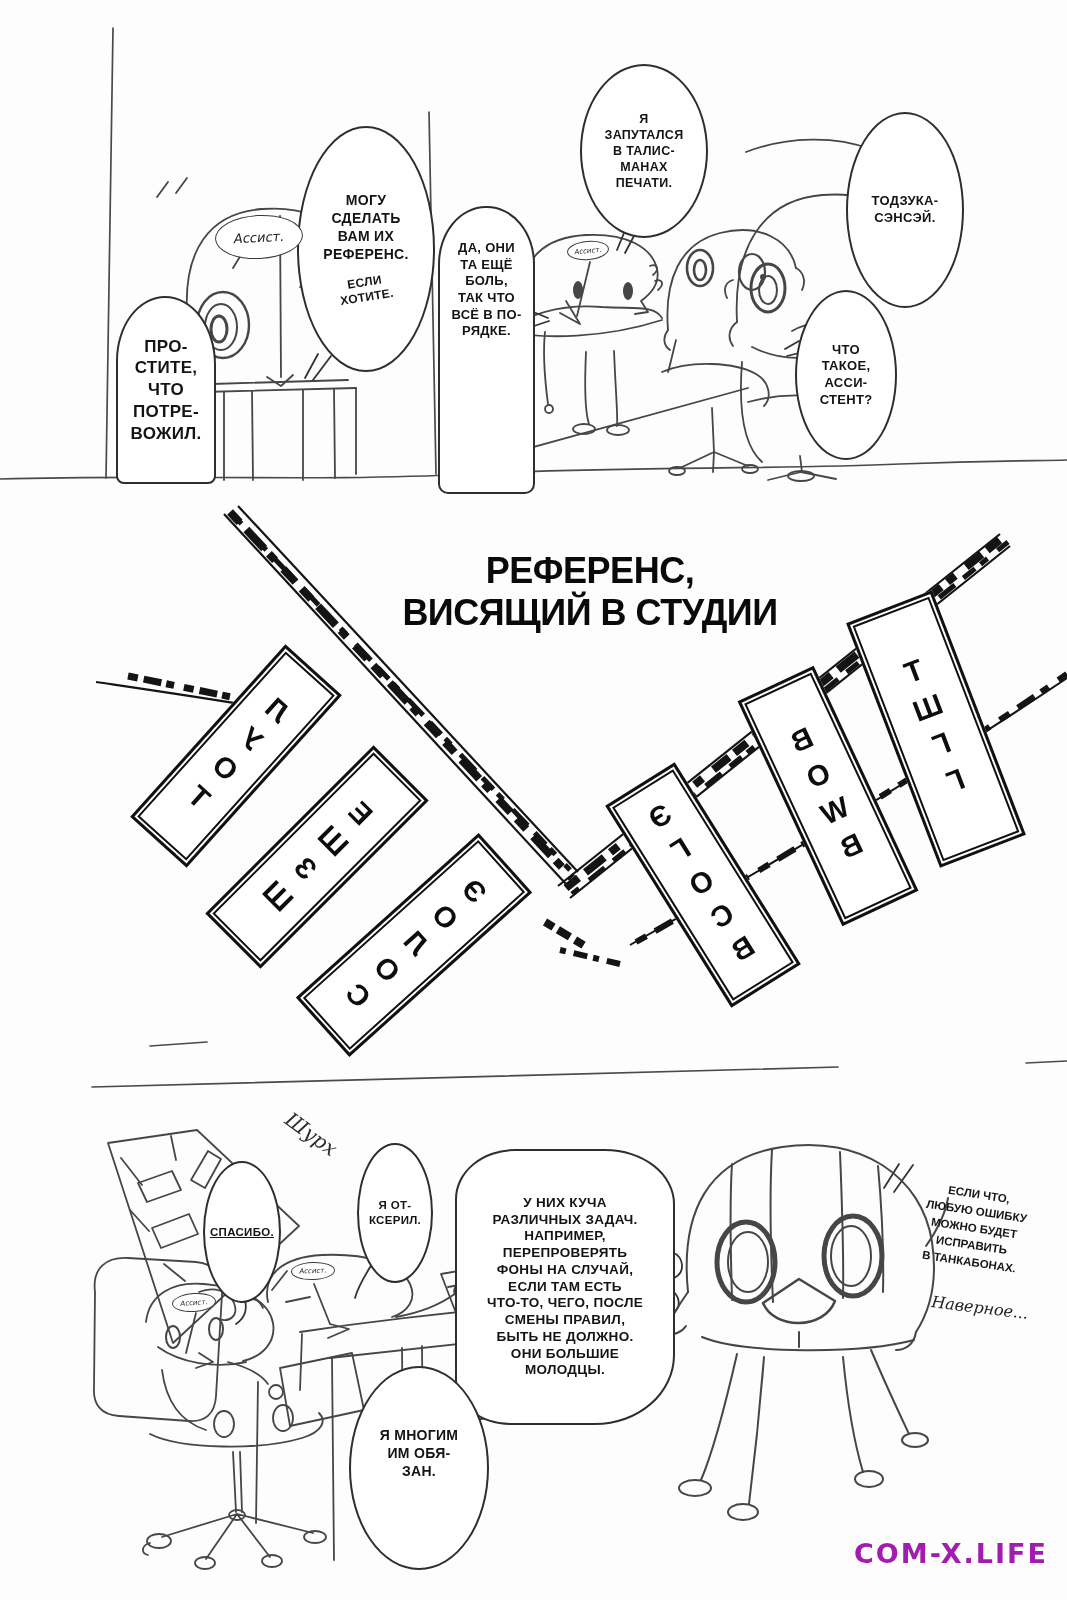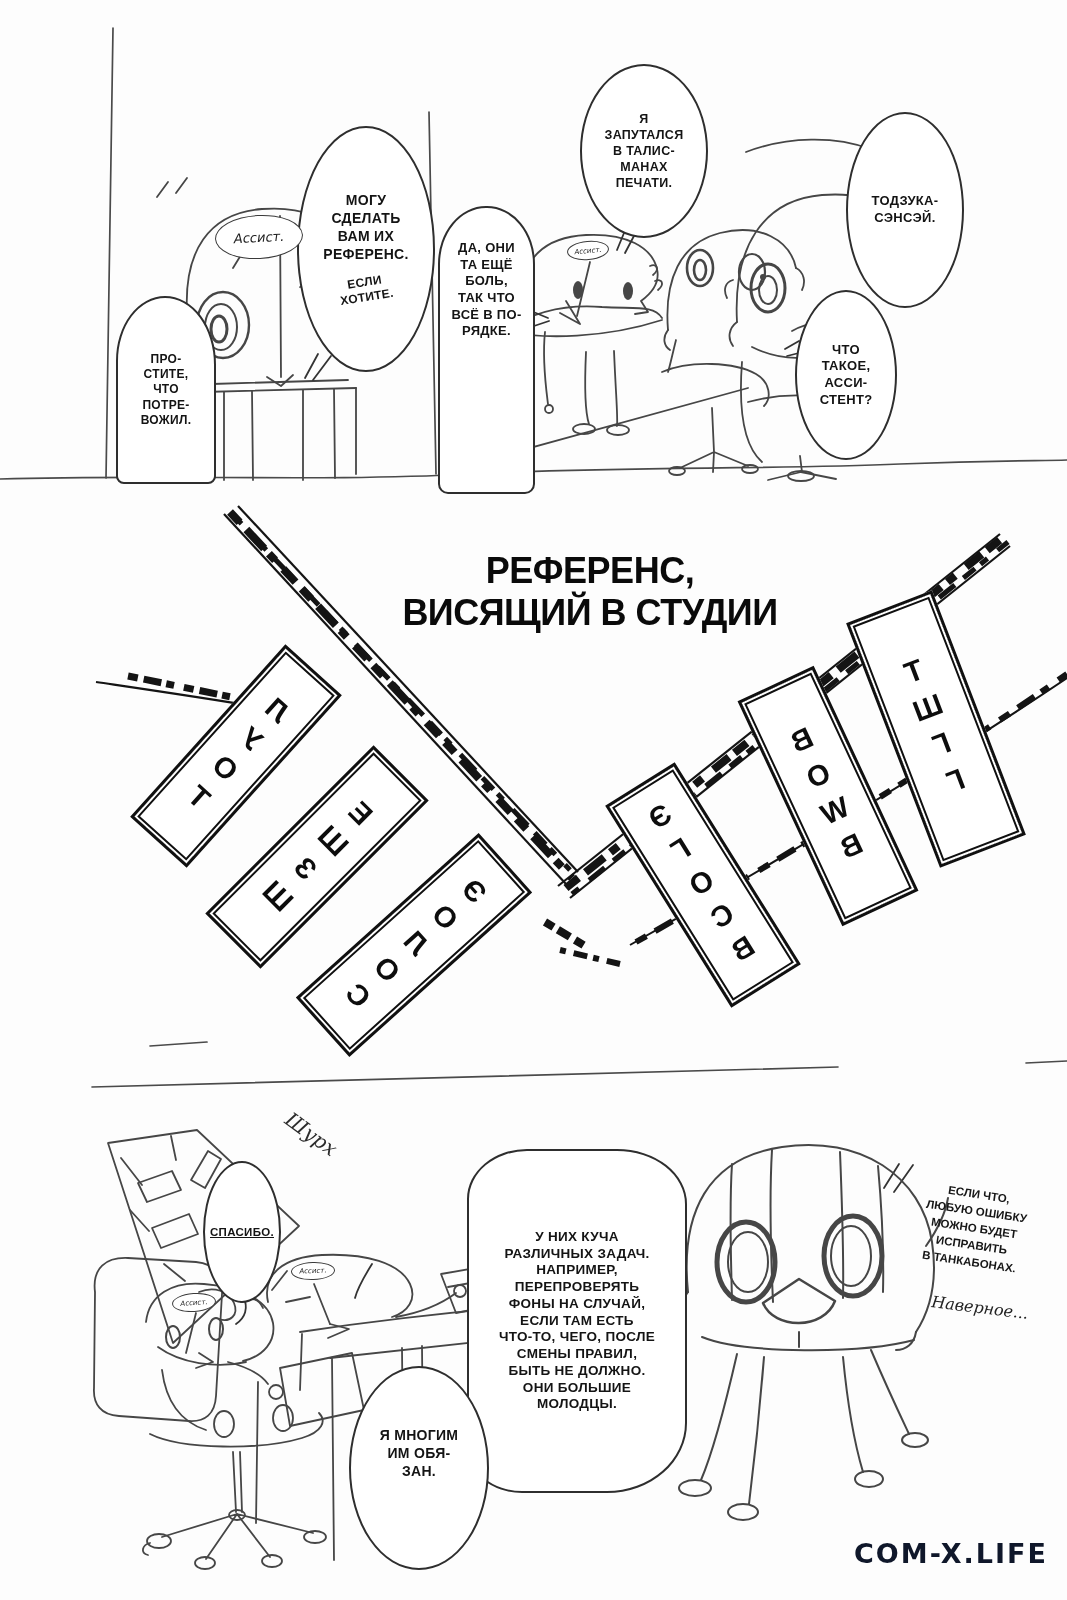--- a/index.html
+++ b/index.html
@@ -5,34 +5,34 @@
   html,body{margin:0;padding:0;background:#e8e8e8;}
   .page{position:relative;width:1067px;height:1600px;background:#fdfdfd;overflow:hidden;
         font-family:"Liberation Sans",sans-serif;color:#111;}
   .sketch{position:absolute;left:0;top:0;z-index:1;}
 
   
   .bubble{position:absolute;box-sizing:border-box;background:#fff;border:2px solid #2e2e2e;
           border-radius:50%;display:flex;flex-direction:column;align-items:center;justify-content:center;
           text-align:center;white-space:pre-line;font-weight:bold;color:#141414;
           letter-spacing:.3px;line-height:1.28;z-index:3;padding:8px;}
-  .b-sorry   {left:116px;top:296px;width:100px;height:188px;font-size:12px;
+  .b-sorry   {left:116px;top:296px;width:100px;height:188px;font-size:17px;
               border-radius:50px 52px 8px 8px / 66px 70px 8px 8px;}
   .b-offer   {left:297px;top:126px;width:138px;height:246px;font-size:14px;}
   .b-offer-sub{font-size:12px;margin-top:12px;transform:rotate(-9deg);}
   .b-pain    {left:438px;top:206px;width:97px;height:288px;font-size:13px;
               border-radius:48px 48px 10px 10px / 58px 58px 10px 10px;
               justify-content:flex-start;padding-top:32px;}
   .b-tangled {left:580px;top:64px;width:128px;height:174px;font-size:12.5px;}
   .b-sensei  {left:846px;top:112px;width:118px;height:196px;font-size:13px;}
   .b-what    {left:795px;top:290px;width:102px;height:170px;font-size:13px;}
   .b-see     {left:837px;top:933px;width:191px;height:235px;font-size:14px;}
   .b-thanks  {left:203px;top:1161px;width:78px;height:142px;font-size:11.5px;text-decoration:underline;}
   .b-copied  {left:357px;top:1143px;width:76px;height:140px;font-size:11.5px;}
-  .b-tasks   {left:467px;top:1149px;width:220px;height:344px;font-size:13.5px;line-height:1.24;
+  .b-tasks   {left:455px;top:1149px;width:220px;height:276px;font-size:13.5px;line-height:1.24;
               border-radius:60px 70px 80px 55px / 50px 55px 70px 45px;}
   .b-owe     {left:349px;top:1366px;width:140px;height:204px;font-size:14px;padding-bottom:36px;}
 
   
   .label{position:absolute;box-sizing:border-box;border:1.5px solid #3a3a3a;border-radius:50%;
          background:#fff;display:flex;align-items:center;justify-content:center;
          font-style:italic;color:#222;z-index:4;font-family:"DejaVu Sans",sans-serif;}
   .l-big {left:215px;top:215px;width:88px;height:44px;font-size:13px;transform:rotate(-3deg);}
   .l-cap2{left:567px;top:241px;width:42px;height:19px;font-size:7px;transform:rotate(-5deg);}
   .l-asa {left:172px;top:1293px;width:44px;height:19px;font-size:7px;transform:rotate(-4deg);}
@@ -58,21 +58,21 @@
   
   .sfx{position:absolute;left:282px;top:1122px;z-index:3;font-style:italic;font-size:20px;
        color:#2c2c2c;transform:rotate(36deg);font-family:"DejaVu Serif",serif;}
   .side-note{position:absolute;left:884px;top:1186px;width:180px;z-index:3;text-align:center;
        font-weight:bold;font-size:11.5px;line-height:1.48;white-space:pre-line;color:#161616;
        transform:rotate(8.5deg);}
   .side-note-tail{position:absolute;left:900px;top:1298px;width:160px;z-index:3;text-align:center;
        font-style:italic;font-size:16px;color:#222;transform:rotate(7deg);
        font-family:"DejaVu Serif",serif;}
   .watermark{position:absolute;left:854px;top:1538px;z-index:3;font-weight:bold;font-size:27px;
-       letter-spacing:2px;color:#0f172a;font-family:"DejaVu Sans",sans-serif;}
+       letter-spacing:2px;color:#a21caf;font-family:"DejaVu Sans",sans-serif;}
 </style>
 </head>
 <body>
 
 <div class="page">
 
   <svg class="sketch" width="1067" height="1600" viewBox="0 0 1067 1600">
 
     <g stroke="#4a4a4a" stroke-width="1.7" fill="none" stroke-linecap="round">
       <path d="M113,28 L106,478"></path>
@@ -298,20 +298,22 @@
 МАНАХ
 ПЕЧАТИ.</div>
   <div class="bubble b-sensei">ТОДЗУКА-
 СЭНСЭЙ.</div>
   <div class="bubble b-what">ЧТО
 ТАКОЕ,
 АССИ-
 СТЕНТ?</div>
 
   <div class="bubble b-thanks">СПАСИБО.</div>
+  <div class="bubble b-copied">Я ОТ-
+КСЕРИЛ.</div>
   <div class="bubble b-tasks">У НИХ КУЧА
 РАЗЛИЧНЫХ ЗАДАЧ.
 НАПРИМЕР,
 ПЕРЕПРОВЕРЯТЬ
 ФОНЫ НА СЛУЧАЙ,
 ЕСЛИ ТАМ ЕСТЬ
 ЧТО-ТО, ЧЕГО, ПОСЛЕ
 СМЕНЫ ПРАВИЛ,
 БЫТЬ НЕ ДОЛЖНО.
 ОНИ БОЛЬШИЕ

